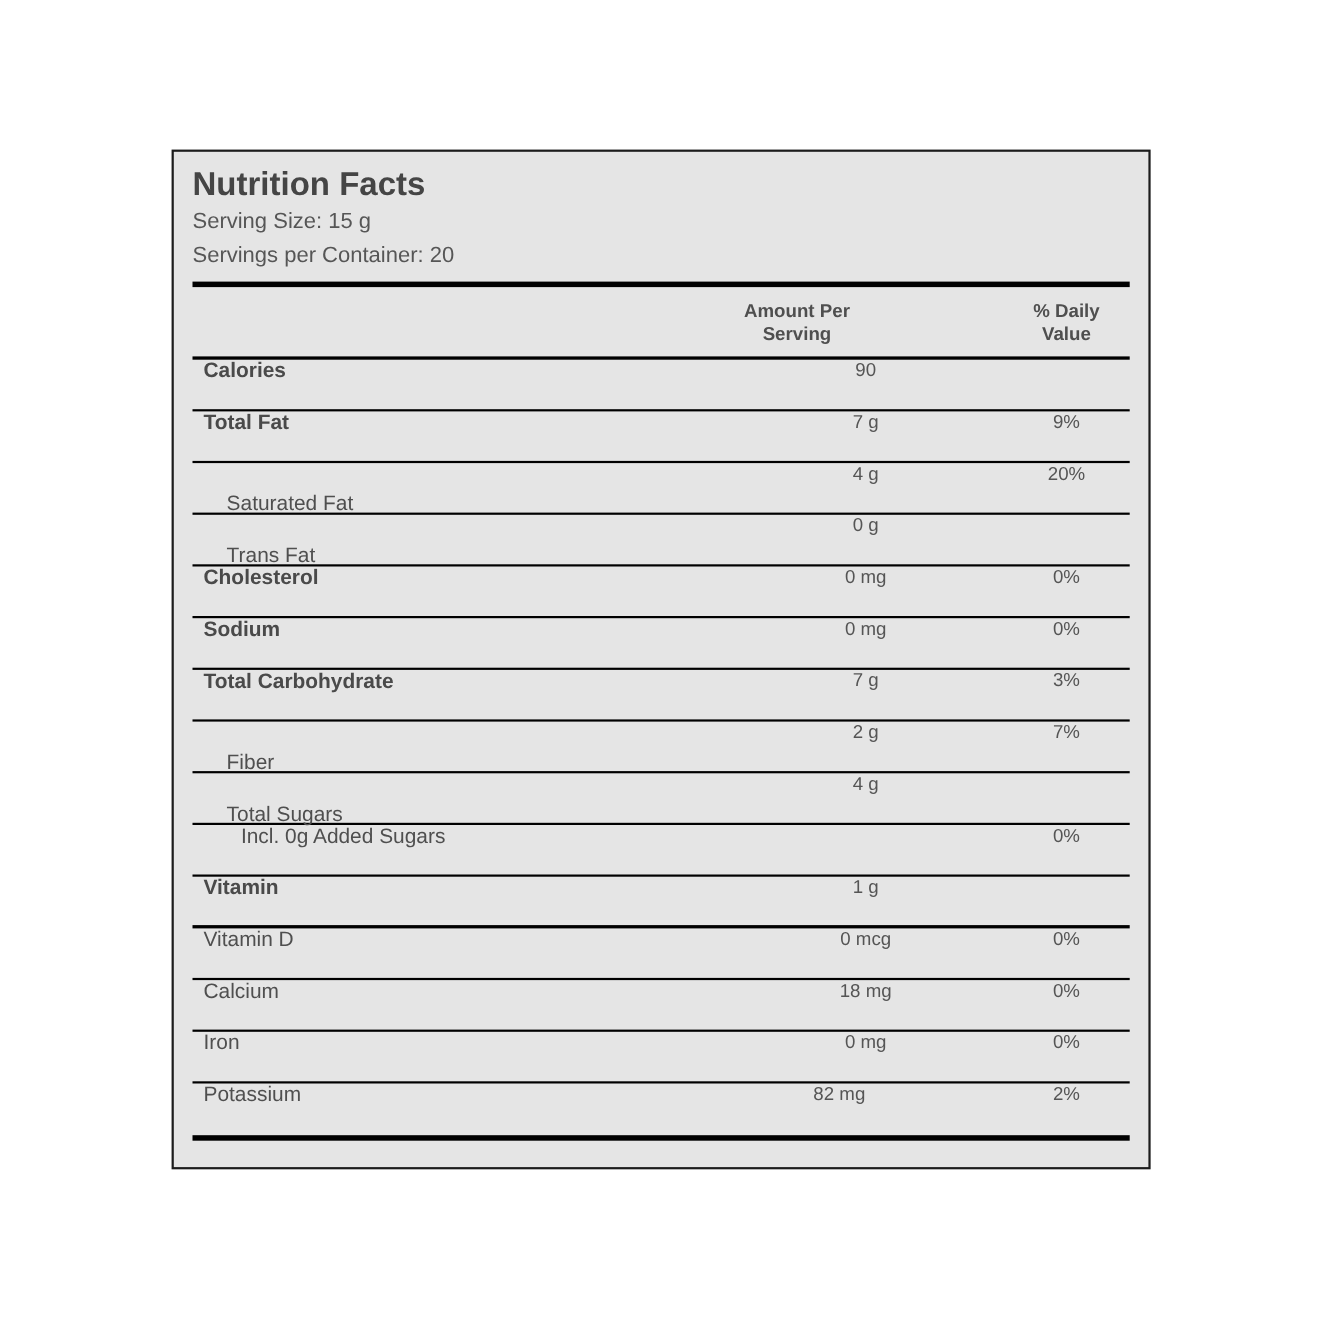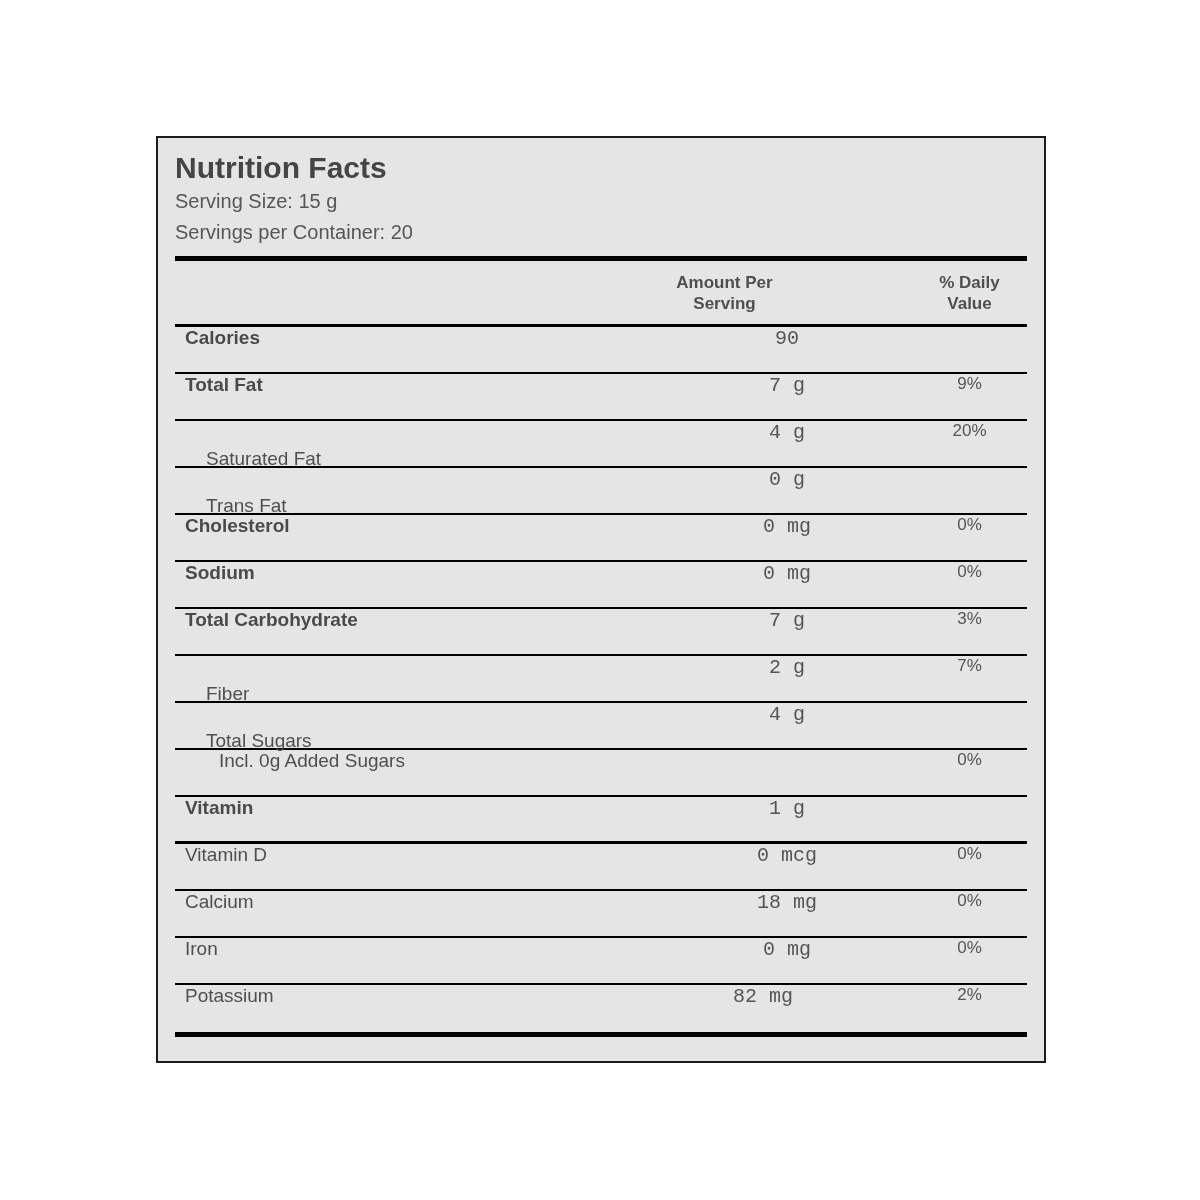--- a/index.html
+++ b/index.html
@@ -77,25 +77,24 @@
     font-size: 19px;
     color: #4f4f4f;
     padding-left: 10px;
     white-space: nowrap;
   }
   .cell-label.bold { font-weight: bold; color: #4a4a4a; }
   .cell-label.ind1 { padding-left: 31px; margin-top: 27px; }
   .cell-label.ind2 { padding-left: 44px; }
   .cell-amount {
     width: 250px;
-    font-size: 20px;
+    font-size: 17px;
     color: #555555;
     text-align: center;
     white-space: nowrap;
-    font-family: Liberation Mono, monospace;
   }
   .cell-daily {
     width: 115px;
     font-size: 17px;
     color: #555555;
     text-align: center;
     white-space: nowrap;
   }
 </style>
 </head>

